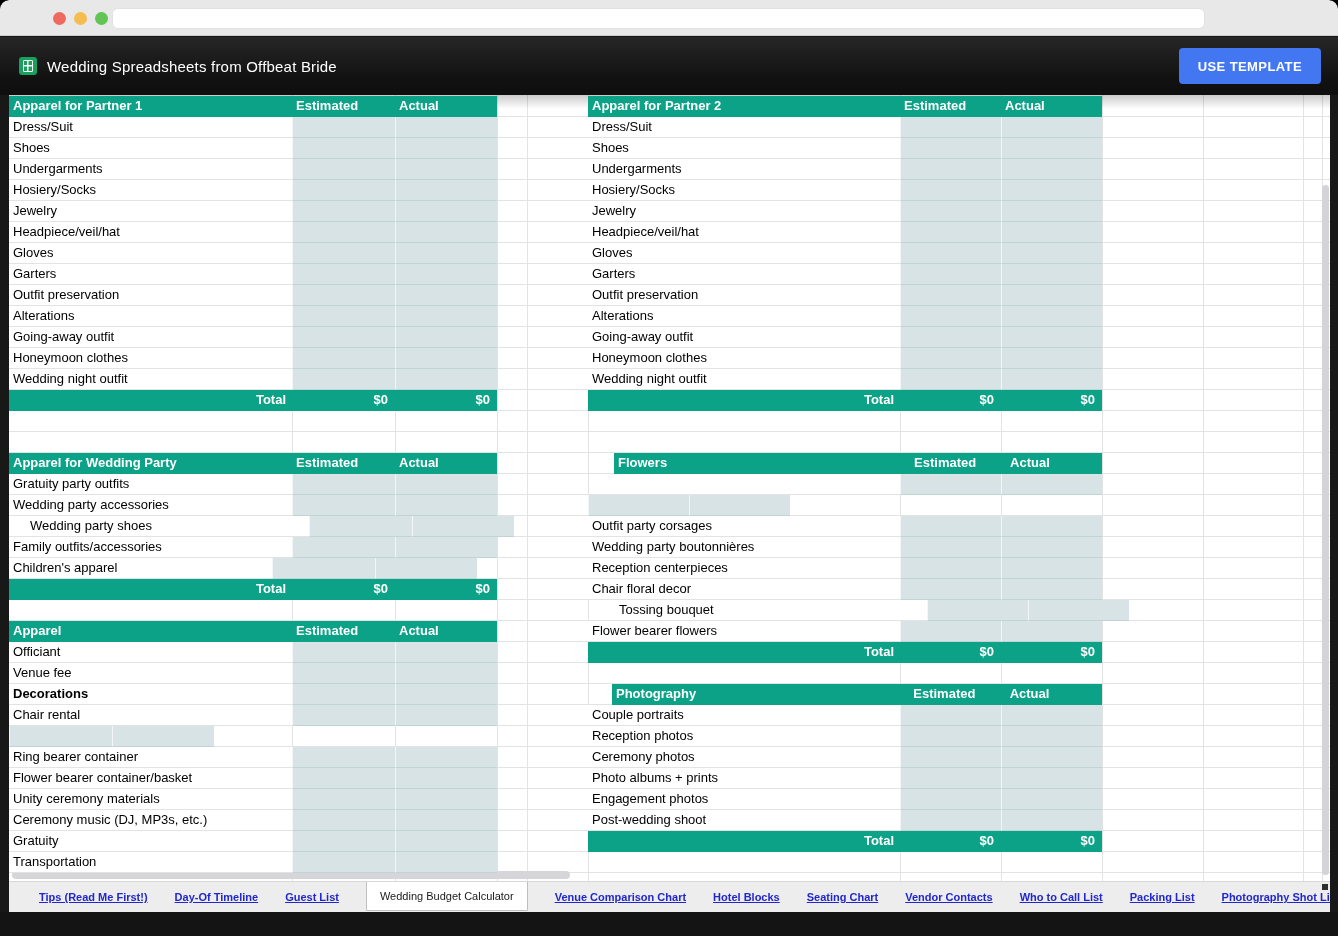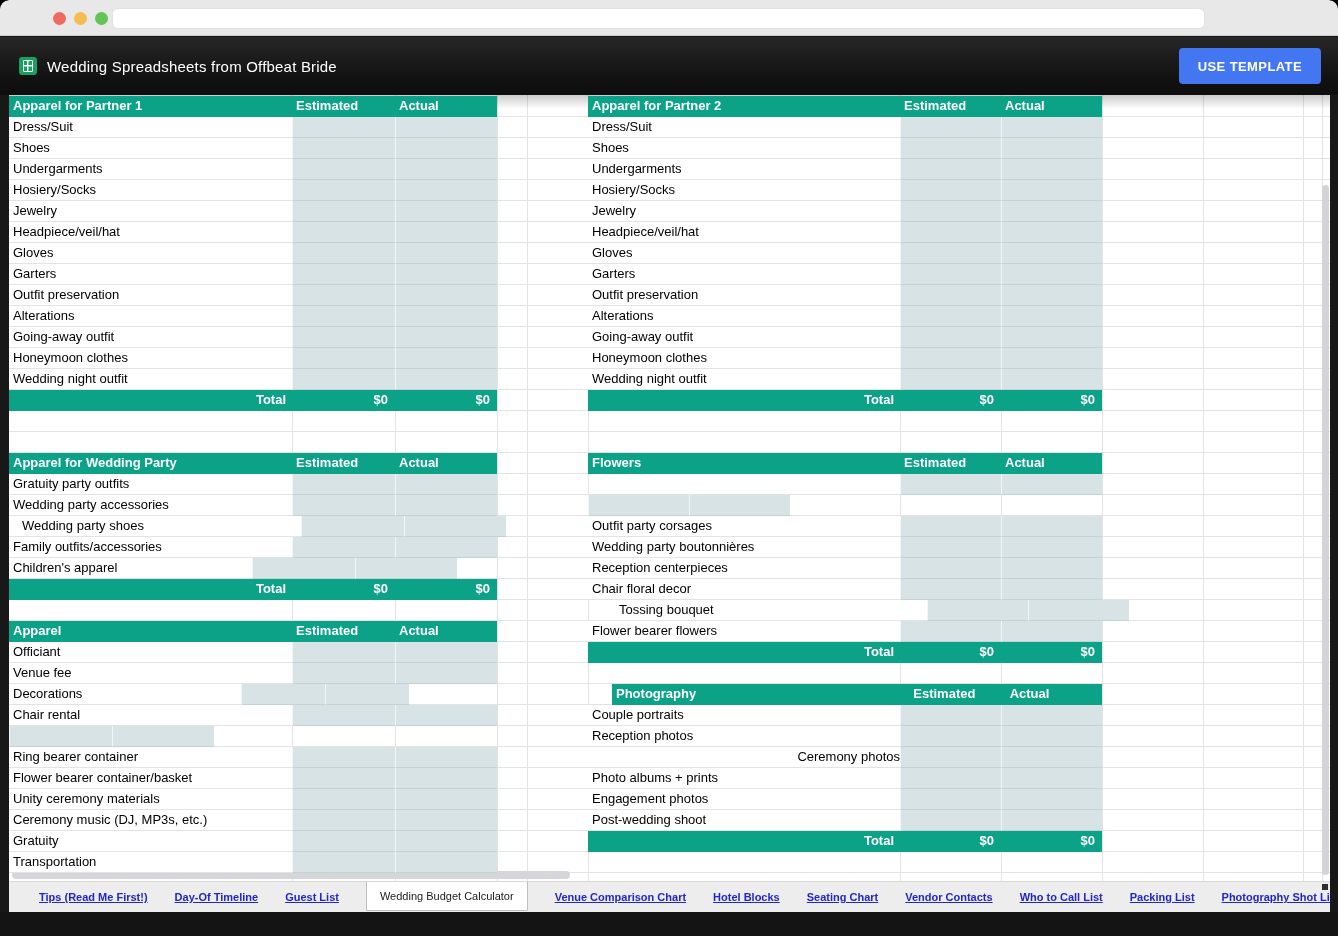--- a/index.html
+++ b/index.html
@@ -231,32 +231,32 @@
       <div class="srow item-row" style="top: 379px; left: 0px; width: 488px;">
         <div class="cell name" style="width: 283px;">Gratuity party outfits</div>
         <div class="cell money" style="width: 103px;"></div>
         <div class="cell money" style="width: 102px;"></div>
       </div>
       <div class="srow item-row" style="top: 400px; left: 0px; width: 488px;">
         <div class="cell name" style="width: 283px;">Wedding party accessories</div>
         <div class="cell money" style="width: 103px;"></div>
         <div class="cell money" style="width: 102px;"></div>
       </div>
-      <div class="srow item-row" style="top: 421px; left: 9px; width: 572px;">
+      <div class="srow item-row" style="top: 421px; left: 17px; width: 572px;">
         <div class="cell name" style="width: 283px;">Wedding party shoes</div>
         <div class="cell money" style="width: 103px;"></div>
         <div class="cell money" style="width: 102px;"></div>
       </div>
       <div class="srow item-row" style="top: 442px; left: 0px; width: 488px;">
         <div class="cell name" style="width: 283px;">Family outfits/accessories</div>
         <div class="cell money" style="width: 103px;"></div>
         <div class="cell money" style="width: 102px;"></div>
       </div>
       <div class="srow item-row" style="top: 463px; left: 0px; width: 488px;">
-        <div class="cell name" style="width: 243px;">Children's apparel</div>
+        <div class="cell name" style="width: 263px;">Children's apparel</div>
         <div class="cell money" style="width: 103px;"></div>
         <div class="cell money" style="width: 102px;"></div>
       </div>
       <div class="srow total-row" style="top: 484px; left: 0px; width: 488px;">
         <div class="cell name" style="width: 283px;">Total</div>
         <div class="cell money" style="width: 103px;">$0</div>
         <div class="cell money" style="width: 102px;">$0</div>
       </div>
       <div class="srow hdr-row" style="top: 526px; left: 0px; width: 488px;">
         <div class="cell hdr-title" style="width: 283px;">Apparel</div>
@@ -266,21 +266,21 @@
       <div class="srow item-row" style="top: 547px; left: 0px; width: 488px;">
         <div class="cell name" style="width: 283px;">Officiant</div>
         <div class="cell money" style="width: 103px;"></div>
         <div class="cell money" style="width: 102px;"></div>
       </div>
       <div class="srow item-row" style="top: 568px; left: 0px; width: 488px;">
         <div class="cell name" style="width: 283px;">Venue fee</div>
         <div class="cell money" style="width: 103px;"></div>
         <div class="cell money" style="width: 102px;"></div>
       </div>
-      <div class="srow item-row" style="top: 589px; left: 0px; width: 400px;">
+      <div class="srow item-row" style="top: 589px; left: 0px; width: 488px; font-weight: bold;">
         <div class="cell name" style="width: 283px;">Decorations</div>
         <div class="cell money" style="width: 103px;"></div>
         <div class="cell money" style="width: 102px;"></div>
       </div>
       <div class="srow item-row" style="top: 610px; left: 0px; width: 488px;">
         <div class="cell name" style="width: 283px;">Chair rental</div>
         <div class="cell money" style="width: 103px;"></div>
         <div class="cell money" style="width: 102px;"></div>
       </div>
       <div class="srow item-row" style="top: 631px; left: 0px; width: 488px;">
@@ -386,21 +386,21 @@
         <div class="cell name" style="width: 312px;">Wedding night outfit</div>
         <div class="cell money" style="width: 101px;"></div>
         <div class="cell money" style="width: 101px;"></div>
       </div>
       <div class="srow total-row" style="top: 295px; left: 579px; width: 514px;">
         <div class="cell name" style="width: 312px;">Total</div>
         <div class="cell money" style="width: 101px;">$0</div>
         <div class="cell money" style="width: 101px;">$0</div>
       </div>
       <div class="srow hdr-row" style="top: 358px; left: 579px; width: 514px;">
-        <div class="cell hdr-title" style="width: 312px;">Flowers</div>
+        <div class="cell hdr-title" style="width: 312px; margin-left: 26px;">Flowers</div>
         <div class="cell hdr-col" style="width: 101px;">Estimated</div>
         <div class="cell hdr-col" style="width: 101px;">Actual</div>
       </div>
       <div class="srow item-row" style="top: 379px; left: 579px; width: 514px;">
         <div class="cell name" style="width: 312px; margin-top: 43px;">Partners' bouquets</div>
         <div class="cell money" style="width: 101px;"></div>
         <div class="cell money" style="width: 101px;"></div>
       </div>
       <div class="srow item-row" style="top: 400px; left: 579px; width: 514px;">
         <div class="cell money" style="width: 101px;"></div>
@@ -450,21 +450,21 @@
         <div class="cell name" style="width: 312px;">Couple portraits</div>
         <div class="cell money" style="width: 101px;"></div>
         <div class="cell money" style="width: 101px;"></div>
       </div>
       <div class="srow item-row" style="top: 631px; left: 579px; width: 514px;">
         <div class="cell name" style="width: 312px;">Reception photos</div>
         <div class="cell money" style="width: 101px;"></div>
         <div class="cell money" style="width: 101px;"></div>
       </div>
       <div class="srow item-row" style="top: 652px; left: 579px; width: 514px;">
-        <div class="cell name" style="width: 312px; text-align: right;">Ceremony photos</div>
+        <div class="cell name" style="width: 312px;">Ceremony photos</div>
         <div class="cell money" style="width: 101px;"></div>
         <div class="cell money" style="width: 101px;"></div>
       </div>
       <div class="srow item-row" style="top: 673px; left: 579px; width: 514px;">
         <div class="cell name" style="width: 312px;">Photo albums + prints</div>
         <div class="cell money" style="width: 101px;"></div>
         <div class="cell money" style="width: 101px;"></div>
       </div>
       <div class="srow item-row" style="top: 694px; left: 579px; width: 514px;">
         <div class="cell name" style="width: 312px;">Engagement photos</div>

